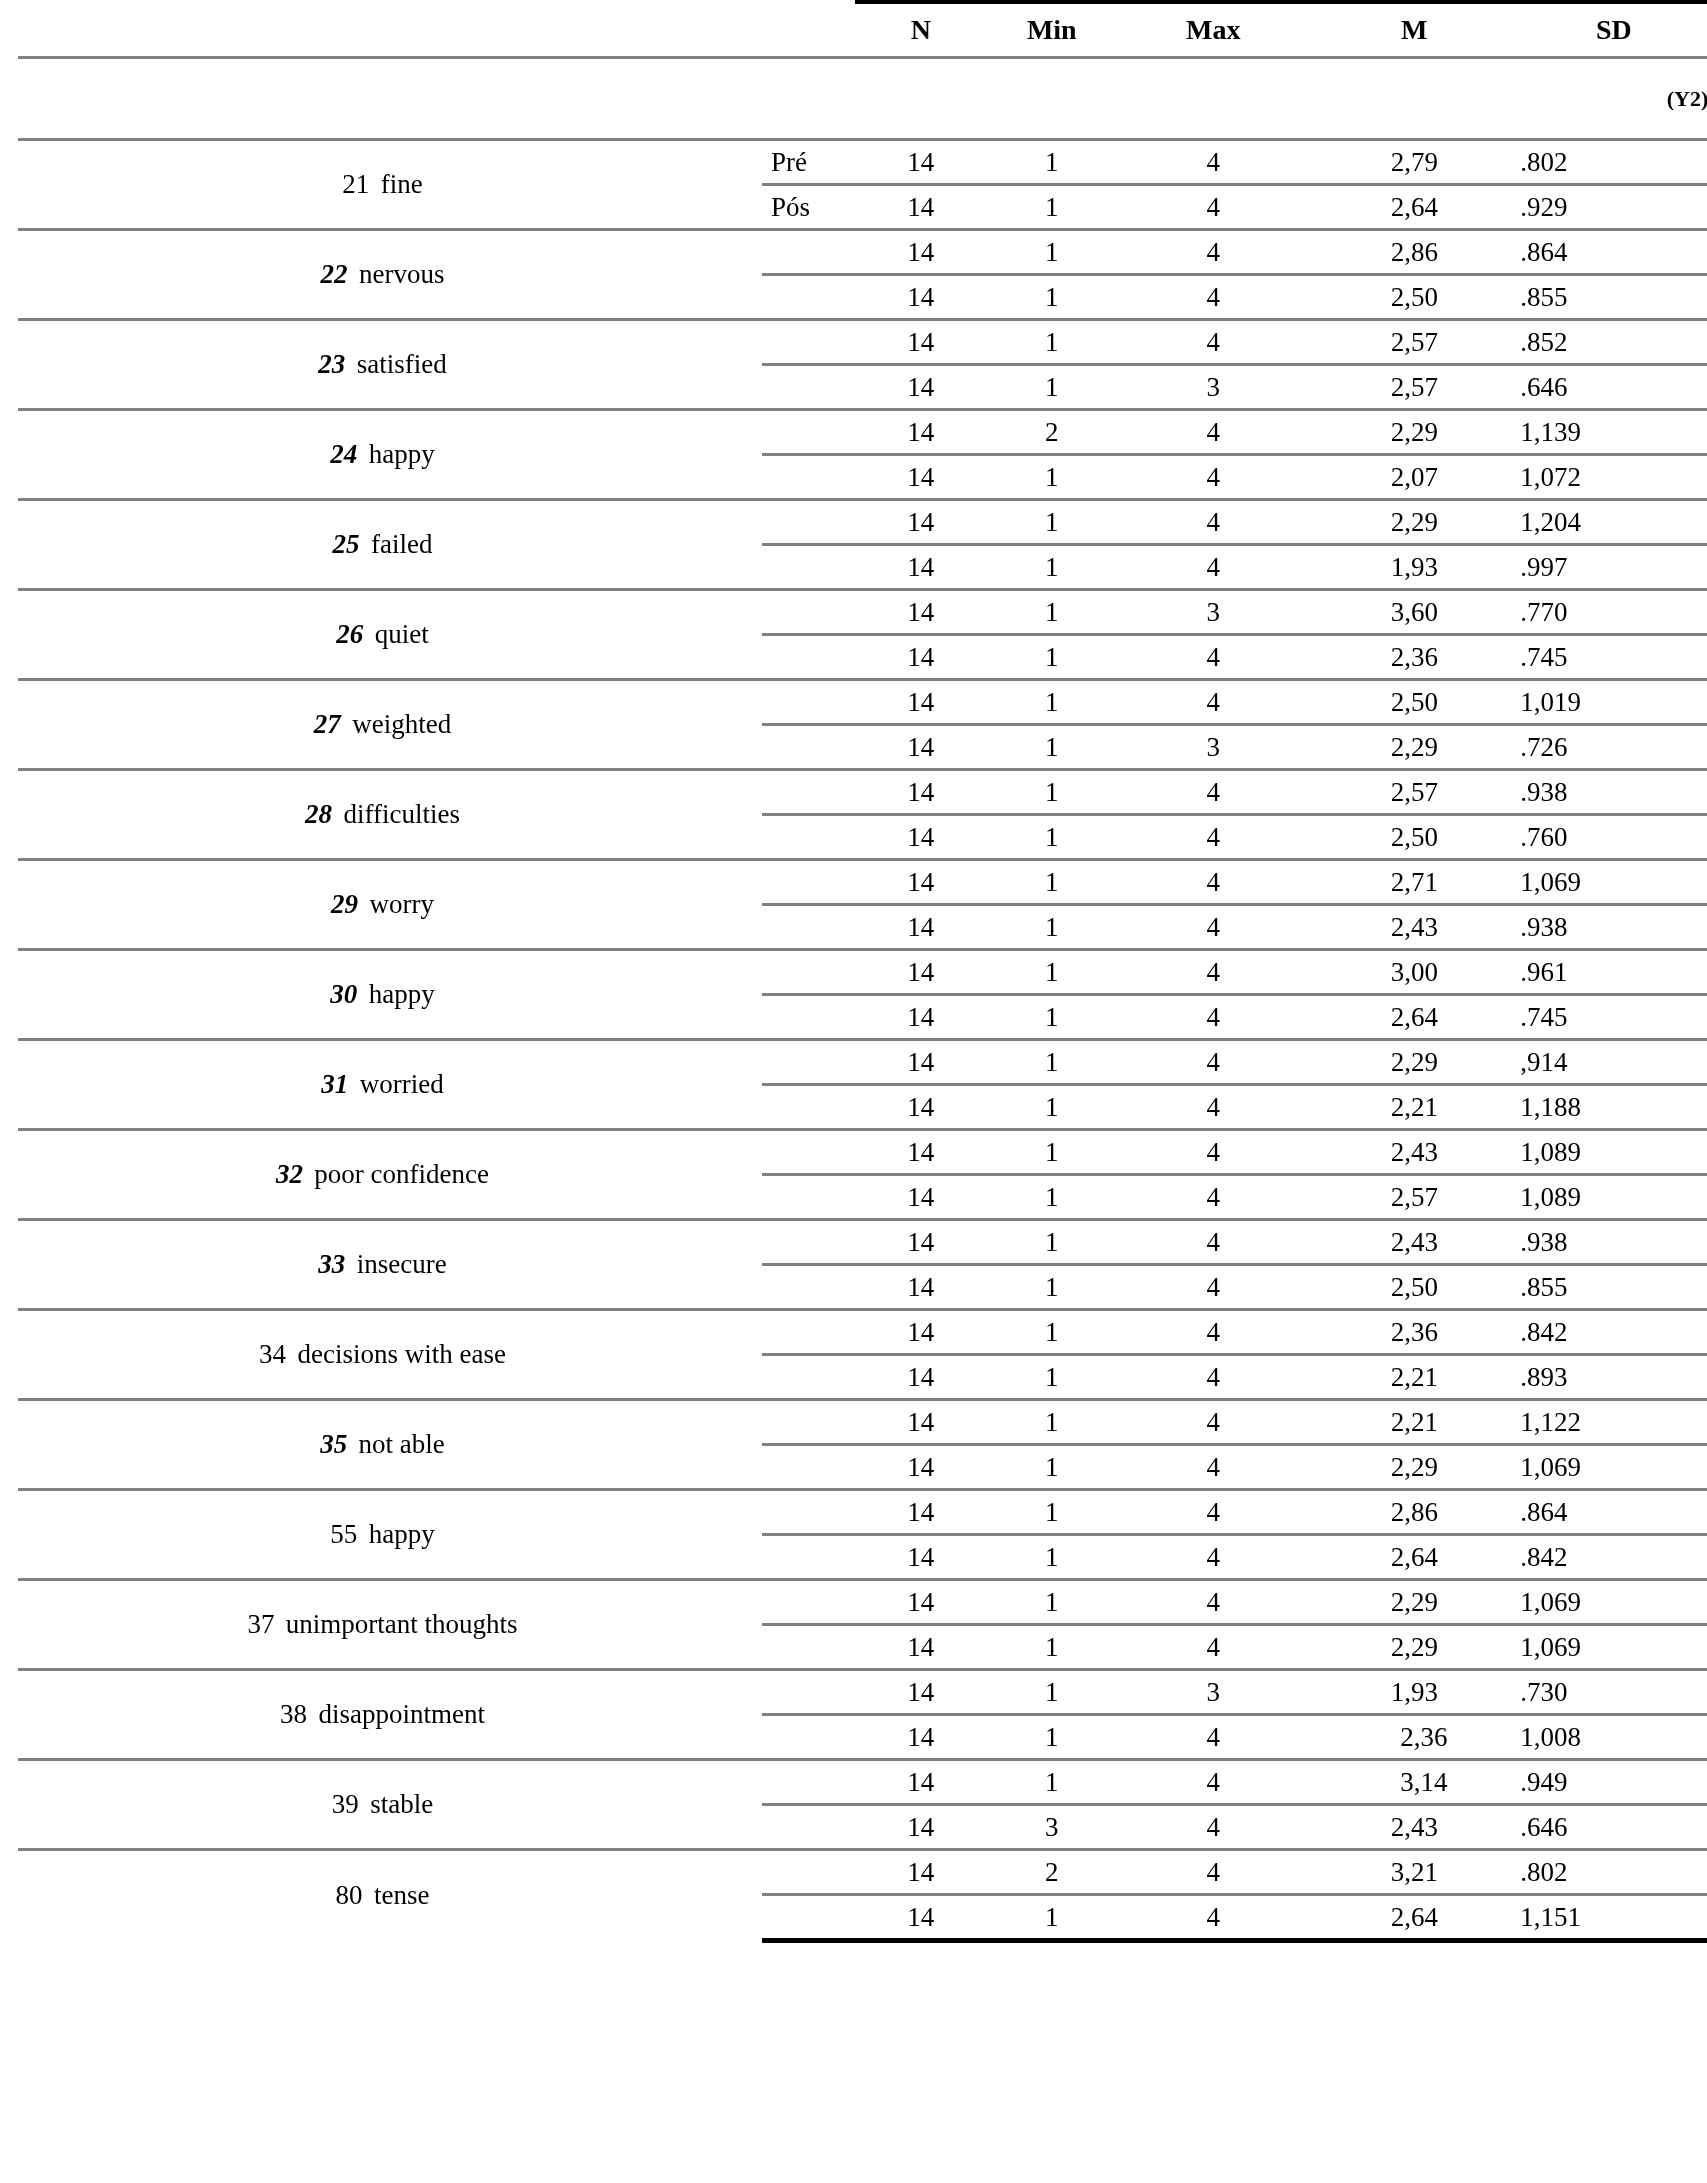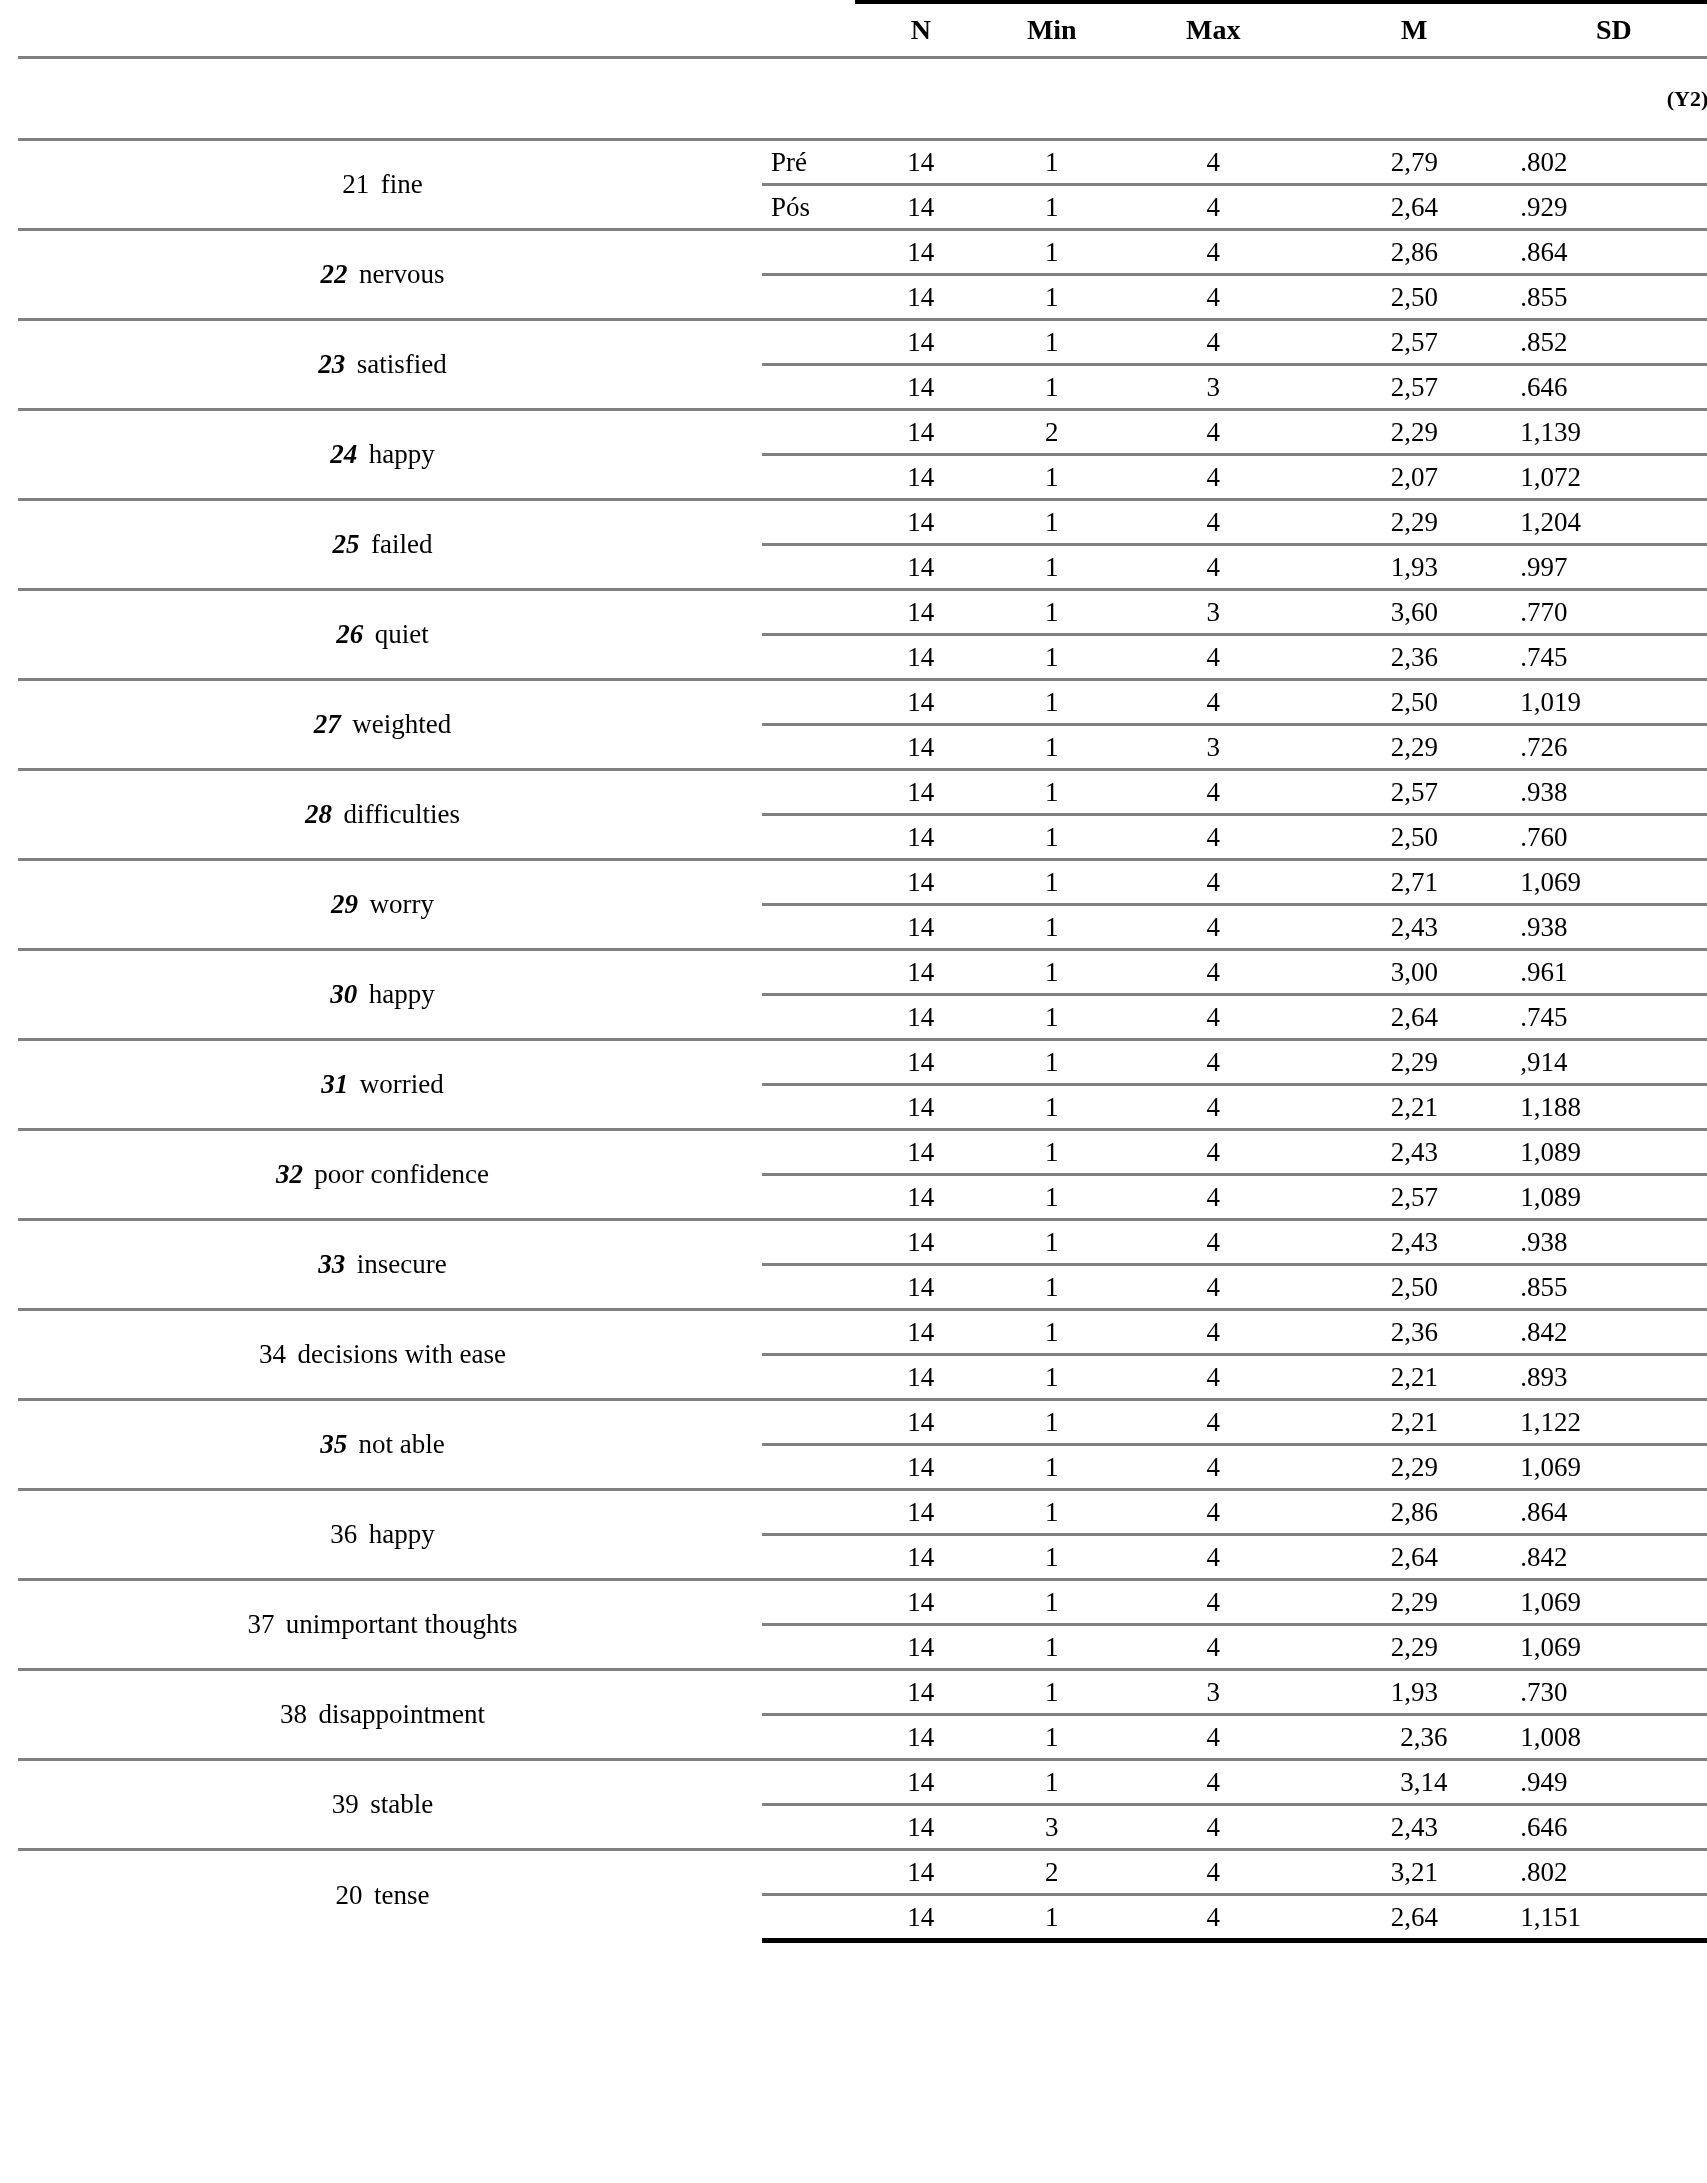--- a/index.html
+++ b/index.html
@@ -395,21 +395,21 @@
         </tr>
         <tr class="datarow">
           <td class="phase"></td>
           <td class="num n-col">14</td>
           <td class="num min-col">1</td>
           <td class="num max-col">4</td>
           <td class="num m-col">2,29</td>
           <td class="num sd-col">1,069</td>
         </tr>
         <tr class="datarow grouprule innerrule">
-          <td class="label" rowspan="2"><span>36</span><span class="gap"></span><span>happy</span></td>
+          <td class="label" rowspan="2"><span>55</span><span class="gap"></span><span>happy</span></td>
           <td class="phase"></td>
           <td class="num n-col">14</td>
           <td class="num min-col">1</td>
           <td class="num max-col">4</td>
           <td class="num m-col">2,86</td>
           <td class="num sd-col">.864</td>
         </tr>
         <tr class="datarow">
           <td class="phase"></td>
           <td class="num n-col">14</td>
@@ -463,21 +463,21 @@
         </tr>
         <tr class="datarow">
           <td class="phase"></td>
           <td class="num n-col">14</td>
           <td class="num min-col">3</td>
           <td class="num max-col">4</td>
           <td class="num m-col">2,43</td>
           <td class="num sd-col">.646</td>
         </tr>
         <tr class="datarow grouprule innerrule">
-          <td class="label" rowspan="2"><span>20</span><span class="gap"></span><span>tense</span></td>
+          <td class="label" rowspan="2"><span>80</span><span class="gap"></span><span>tense</span></td>
           <td class="phase"></td>
           <td class="num n-col">14</td>
           <td class="num min-col">2</td>
           <td class="num max-col">4</td>
           <td class="num m-col">3,21</td>
           <td class="num sd-col">.802</td>
         </tr>
         <tr class="datarow lastrow">
           <td class="phase"></td>
           <td class="num n-col">14</td>

